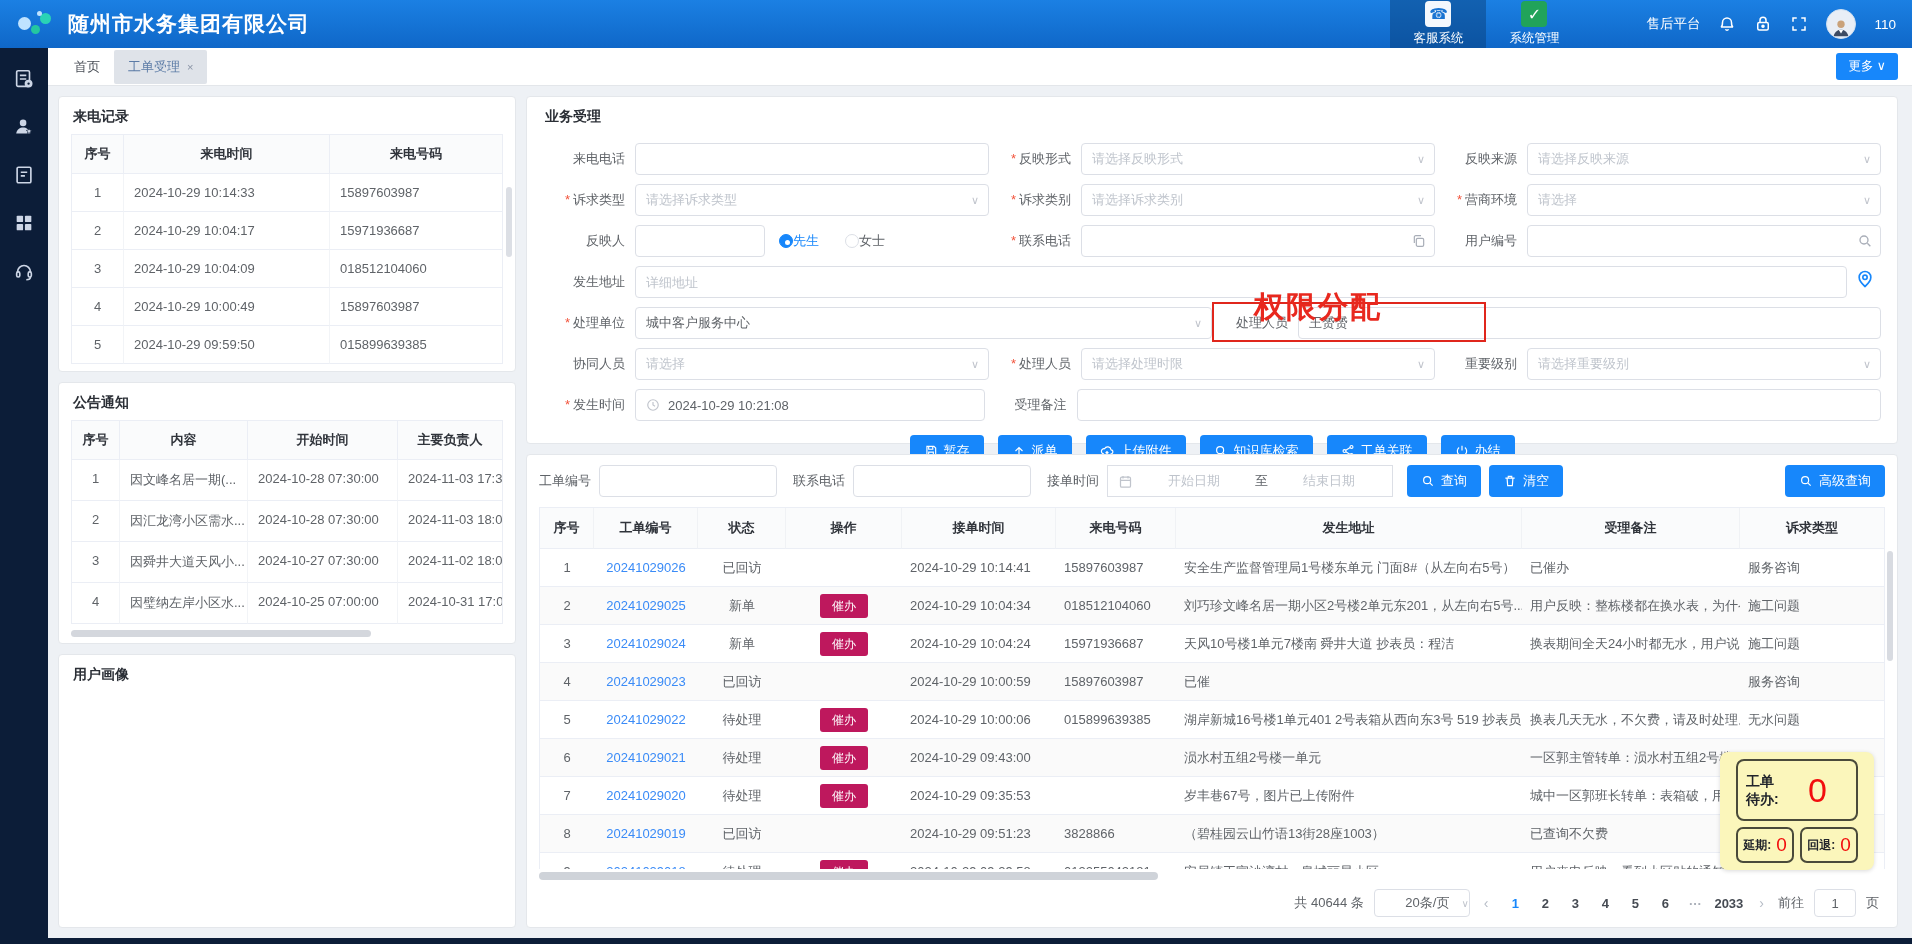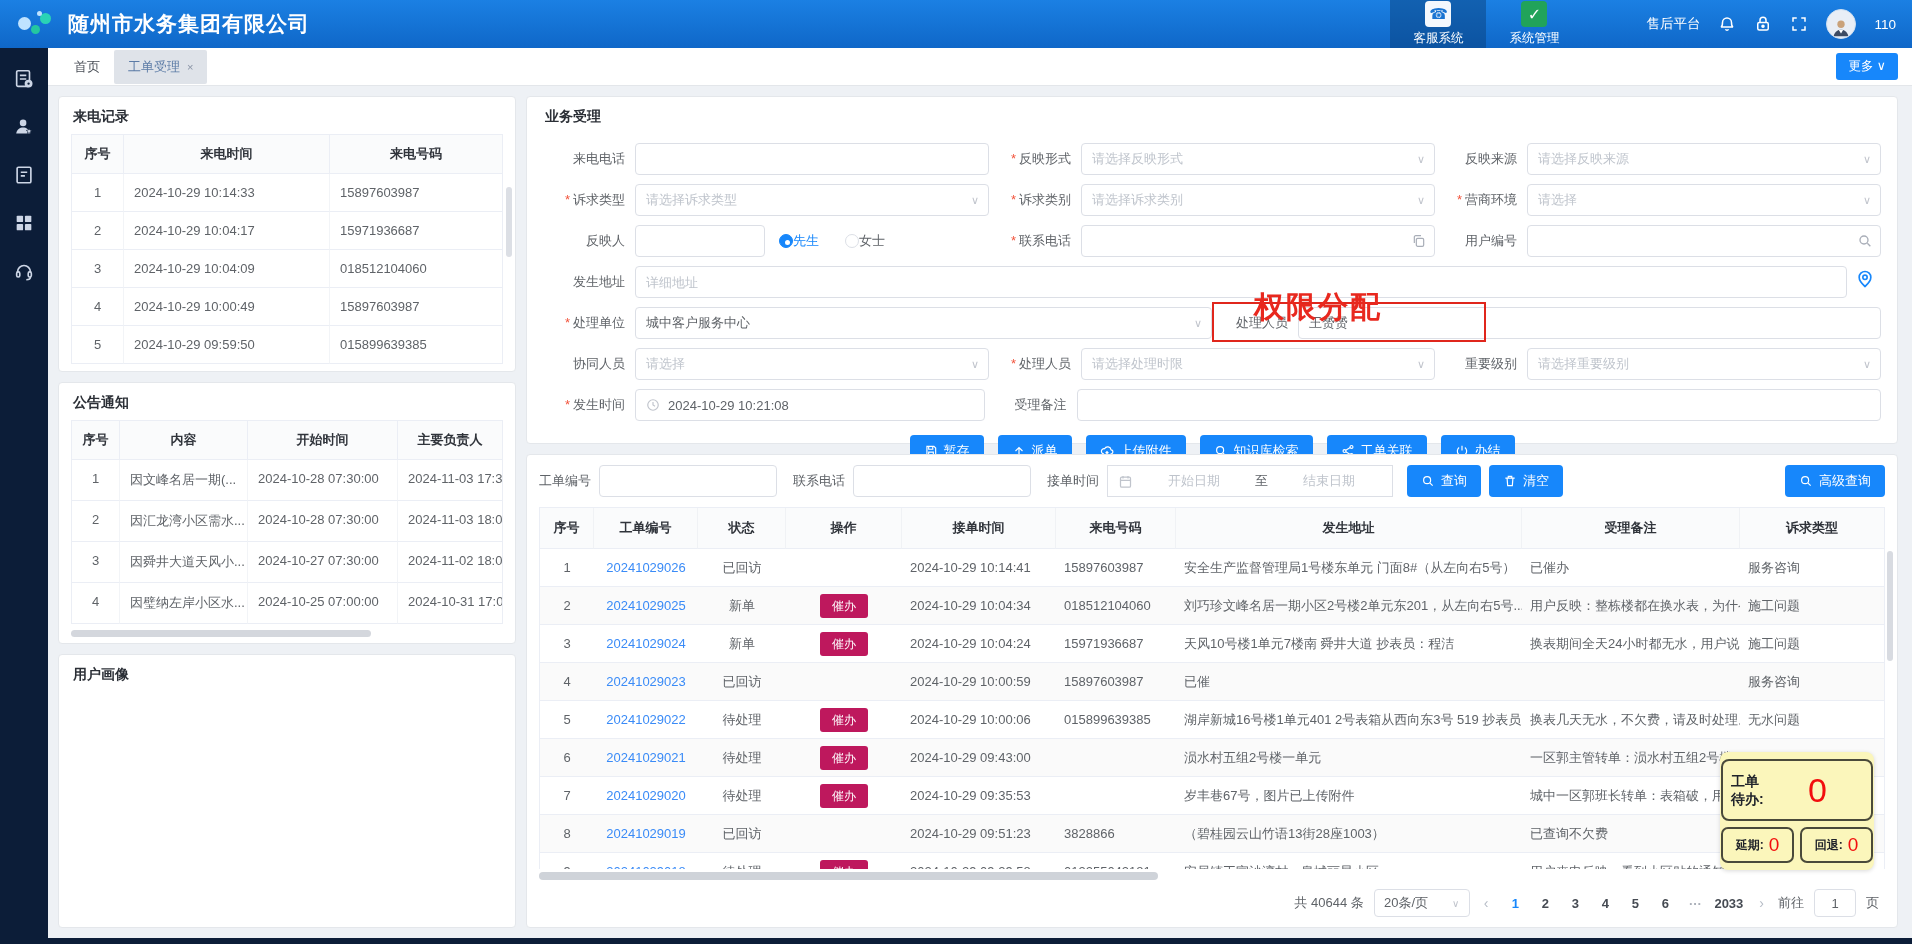--- a/index.html
+++ b/index.html
@@ -116,31 +116,31 @@
   .oc-c { text-align:center; }
   .olink { color:#3a8bf7; cursor:pointer; }
   .st-red { color:#f2543c; }
   .urge-btn { display:inline-block; background:#be185d; color:#fff; border-radius:3px; font-size:12px; padding:0 12px; height:24px; line-height:24px; cursor:pointer; }
   .table-hscroll { height:8px; margin-top:3px; position:relative; }
   .table-hscroll .thumb { position:absolute; left:0; top:0; height:8px; width:46%; background:#cfd3d9; border-radius:4px; }
   .otable-vscroll { position:absolute; right:4px; top:96px; width:6px; height:110px; background:#d8dbe1; border-radius:3px; }
 
   
   .pager { display:flex; align-items:center; justify-content:flex-end; gap:10px; font-size:13px; color:#5f6368; padding:9px 6px 0; }
-  .psize { width:96px; height:28px; border:1px solid #dcdfe6; border-radius:4px; display:flex; align-items:center; justify-content:center; gap:24px; color:#5f6368; }
+  .psize { width:96px; height:28px; border:1px solid #dcdfe6; border-radius:4px; display:flex; align-items:center; justify-content:flex-end; gap:12px; color:#5f6368; }
   .psize .arrow{ color:#c0c4cc; font-size:10px; }
   .pgnav { color:#b6bcc6; font-size:14px; padding:0 4px; cursor:pointer; }
   .pages { display:flex; gap:4px; }
   .pgn { min-width:26px; text-align:center; padding:4px 2px; cursor:pointer; color:#464b53; font-weight:600; }
   .pgn.active { color:#1787fb; }
   .pgn.dots { color:#a9aeb8; }
   .goto-input { width:42px; height:28px; border:1px solid #dcdfe6; border-radius:4px; text-align:center; font-size:13px; color:#5f6368; outline:none; font-family:inherit; }
 
   
-  .todo { position:absolute; left:1720px; top:752px; width:154px; height:118px; background:#fbf6bb; border-radius:8px; padding:7px 1px 6px; z-index:6; box-shadow:0 1px 4px rgba(0,0,0,.15); }
+  .todo { position:absolute; left:1720px; top:752px; width:154px; height:118px; background:#fbf6bb; border-radius:8px; padding:7px 16px 6px; z-index:6; box-shadow:0 1px 4px rgba(0,0,0,.15); }
   .todo-main { border:2px solid #4a4a3a; border-radius:8px; height:62px; display:flex; align-items:center; padding:0 8px; gap:8px; background:#fbf6bb; }
   .todo-main .tlab { font-size:14px; font-weight:700; color:#21242b; line-height:1.3; }
   .todo-main .tnum { font-size:34px; color:#f20d0d; flex:1; text-align:center; }
   .todo-sub { display:flex; gap:6px; margin-top:6px; }
   .todo-box { flex:1; border:2px solid #4a4a3a; border-radius:7px; height:36px; display:flex; align-items:center; justify-content:center; gap:5px; background:#fbf6bb; }
   .todo-box .slab { font-size:12px; font-weight:700; color:#21242b; }
   .todo-box .snum { font-size:19px; color:#f20d0d; }
 </style>
 </head>
 <body>

